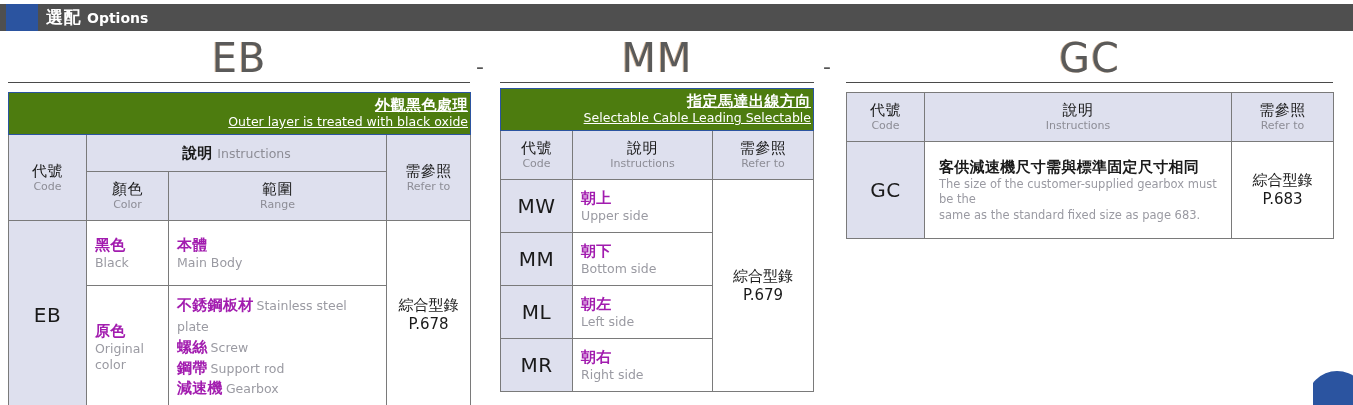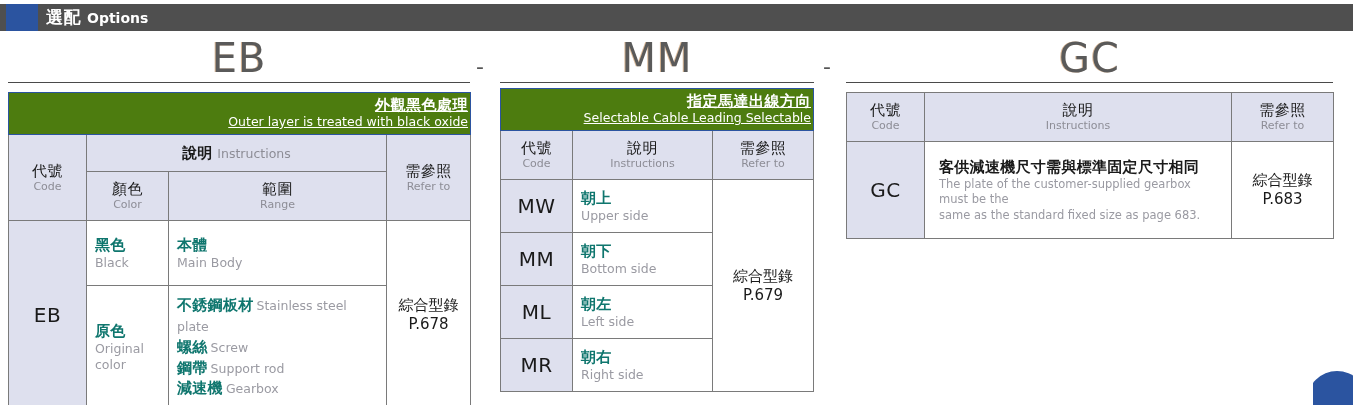--- a/index.html
+++ b/index.html
@@ -92,21 +92,21 @@
     text-align:center;
     font-size:20px;
     font-weight:bold;
     color:#1a1a1a;
     letter-spacing:.5px;
   }
   .body-cell{
     background:#ffffff;
     padding:6px 8px !important;
   }
-  .body-cell .cn{font-size:15px;font-weight:bold;color:#0f766e;line-height:1.25;letter-spacing:.3px;}
+  .body-cell .cn{font-size:15px;font-weight:bold;color:#a21caf;line-height:1.25;letter-spacing:.3px;}
   .body-cell .en{font-size:12.5px;color:#9a9aa2;line-height:1.25;}
   .body-cell .line{line-height:1.3;}
   .body-cell .line .cn{font-size:15px;font-weight:bold;}
   .body-cell .line .en{font-size:12.5px;margin-left:3px;}
 
   .refer-cell{
     background:#ffffff;
     text-align:center;
     color:#1a1a1a;
     line-height:1.25;
@@ -309,21 +309,21 @@
       </td>
       <td class="hdr-lav">
         <div class="cn">需參照</div>
         <div class="en">Refer to</div>
       </td>
     </tr>
     <tr>
       <td class="code-cell" style="height:96px;">GC</td>
       <td class="body-cell" style="padding:10px 14px !important;">
         <div class="gc-desc-cn">客供減速機尺寸需與標準固定尺寸相同</div>
-        <div class="gc-desc-en">The plate of the customer-supplied gearbox must be the</div>
+        <div class="gc-desc-en">The size of the customer-supplied gearbox must be the</div>
         <div class="gc-desc-en">same as the standard fixed size as page 683.</div>
       </td>
       <td class="refer-cell">
         <div class="r1">綜合型錄</div>
         <div class="r2">P.683</div>
       </td>
     </tr>
   </tbody>
 </table>
 

